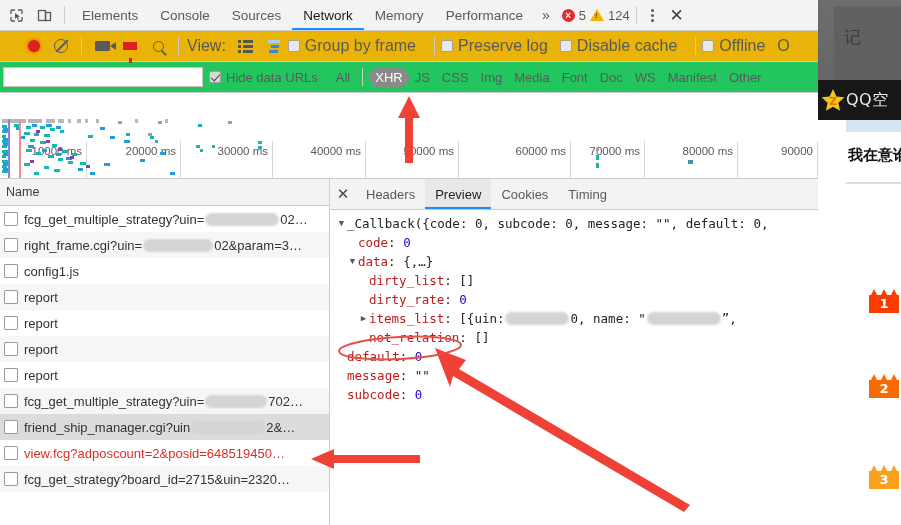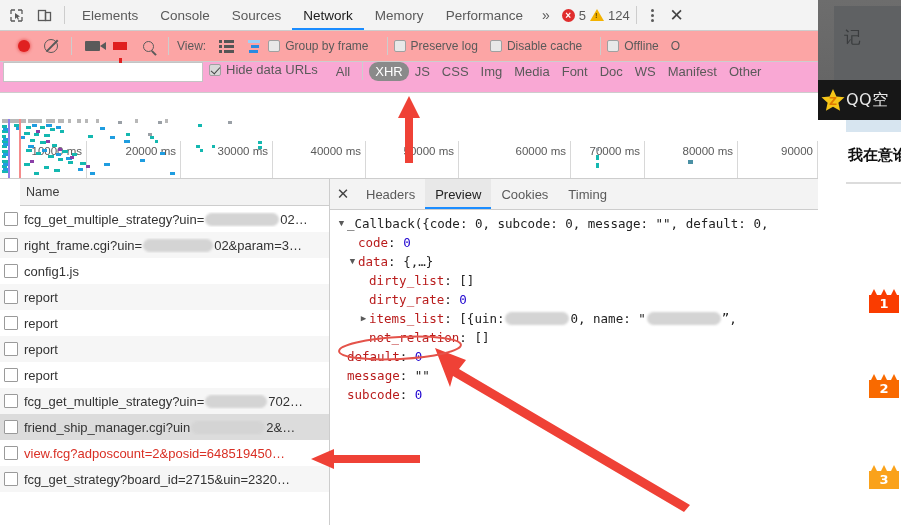--- a/index.html
+++ b/index.html
@@ -40,22 +40,22 @@
   }
   .warn-tri { width:0;height:0;border-left:7px solid transparent;border-right:7px solid transparent;border-bottom:12px solid #f3b200; position:relative;}
   .warn-tri:after{content:"!";position:absolute;left:-2px;top:2px;font-size:8px;color:#6b4e00;font-weight:bold;}
   .cnt-num { color:#5a5a5a; }
   .kebab { width:20px;height:22px;display:flex;flex-direction:column;align-items:center;justify-content:center;gap:2px;cursor:pointer;}
   .kebab i { width:3px;height:3px;background:#5a5a5a;border-radius:50%; display:block;}
   .xbtn { width:28px;height:26px;display:flex;align-items:center;justify-content:center;cursor:pointer;font-size:17px;color:#444;}
 
   
   .toolbar2 {
-    height:31px; display:flex; align-items:center; background:#fca5a5;
-    border-bottom:1px solid #cdcdcd; padding:0 11px; flex:0 0 31px; font-size:12px; color:#5a5a5a;
+    height:31px; display:flex; align-items:center; background:#eab308;
+    border-bottom:1px solid #cdcdcd; padding:0 21px; flex:0 0 31px; font-size:16px; color:#5a5a5a;
   }
   .rec-btn { width:26px;height:26px;display:flex;align-items:center;justify-content:center;cursor:pointer;}
   .rec-dot { width:12px;height:12px;border-radius:50%;background:#e02020; box-shadow:0 0 3px 1px rgba(224,32,32,.45);}
   .ban { width:14px;height:14px;border:1.8px solid #5a5a5a;border-radius:50%;position:relative;}
   .ban:after{content:"";position:absolute;left:-1px;top:5px;width:16px;height:1.8px;background:#5a5a5a;transform:rotate(-45deg);}
   .cam { width:15px;height:10px;background:#5a5a5a;border-radius:1px;position:relative;}
   .cam:after{content:"";position:absolute;right:-6px;top:1px;border-top:4px solid transparent;border-bottom:4px solid transparent;border-right:6px solid #5a5a5a;}
   .funnel { width:0;height:0;border-left:7px solid #e02020;border-right:7px solid #e02020;border-top:8px solid #e02020;position:relative;}
   .funnel:after{content:"";position:absolute;left:-1.5px;top:8px;width:3px;height:5px;background:#e02020;}
   .mag { width:11px;height:11px;border:1.8px solid #5a5a5a;border-radius:50%;position:relative;}
@@ -68,42 +68,42 @@
   .wficon { display:flex;flex-direction:column;gap:2px;align-items:flex-start;}
   .wficon i { display:block;height:3px;background:#9fd0f5;}
   .wficon i.d { background:#2a8ae0; }
   .cb { width:12px;height:12px;border:1px solid #a0a0a0;background:#e8e8e8;border-radius:2px;display:inline-block;vertical-align:middle;position:relative;}
   .cb.checked { background:#d8d8d8; }
   .cb.checked:after{content:"";position:absolute;left:3px;top:0px;width:4px;height:8px;border:solid #444;border-width:0 1.8px 1.8px 0;transform:rotate(42deg);}
   .opt { display:flex;align-items:center;gap:5px;margin-right:12px;white-space:nowrap;cursor:pointer;}
 
   
   .filterrow {
-    height:31px;display:flex;align-items:flex-start;background:#f9a8d4;
+    height:31px;display:flex;align-items:center;background:#22c55e;
     border-bottom:1px solid #cdcdcd;flex:0 0 31px;font-size:13px;color:#5a5a5a;
   }
   .filter-input {
     width:200px;height:20px;margin:0 6px 0 3px;border:1px solid #c4c4c4;background:#fff;
     font-size:13px;color:#8a8a8a;padding:0 4px;line-height:19px;
   }
   .ftype { padding:2px 6px;border-radius:9px;cursor:pointer;white-space:nowrap;}
   .ftype.sel { background:#8a8a8a;color:#fff; }
 
   
   .overview { flex:0 0 86px; position:relative; background:#fff; border-bottom:1px solid #cdcdcd; overflow:hidden;}
   .ov-ruler { position:absolute;top:0;left:0;right:0;height:26px; }
   .tickbox { position:absolute;top:0;height:86px;border-right:1px solid #d8d8d8;margin-top:48px; }
   .ticklbl { position:absolute;top:4px;right:4px;font-size:11.5px;color:#5a5a5a;white-space:nowrap;}
   .ov-canvas { position:absolute;top:26px;left:0;right:0;bottom:0; }
   .vline { position:absolute;top:26px;bottom:0;width:2px; }
 
   
   .panes { flex:1 1 auto; display:flex; min-height:0; }
   .leftpane { width:330px; border-right:1px solid #cdcdcd; display:flex; flex-direction:column; background:#fff;}
-  .lhdr { height:27px;background:#f3f3f3;border-bottom:1px solid #cdcdcd;display:flex;align-items:center;padding-left:6px;font-size:12.5px;color:#3c3c3c;flex:0 0 27px;margin-left:20px;}
+  .lhdr { height:27px;background:#f3f3f3;border-bottom:1px solid #cdcdcd;display:flex;align-items:center;padding-left:6px;font-size:12.5px;color:#3c3c3c;flex:0 0 27px;}
   .rows { flex:1 1 auto; overflow:hidden; }
   .row { height:26px;display:flex;align-items:center;padding-left:4px;font-size:13px;color:#333;white-space:nowrap;overflow:hidden;}
   .row.odd { background:#f6f6f6; }
   .row.selected { background:#dcdcdc; }
   .row.err { color:#d93025; }
   .rowcb { width:14px;height:14px;border:1px solid #9a9a9a;background:#fff;border-radius:1px;flex:0 0 14px;margin-right:6px;}
   .rowtxt { overflow:hidden;text-overflow:clip; position:relative; display:flex; align-items:center;}
   .redact { display:inline-block;height:13px;background:#d4d4d4;border-radius:7px;margin:0 1px;vertical-align:middle;filter:blur(1.1px);}
 
   .rightpane { flex:1 1 auto; display:flex; flex-direction:column; min-width:0; background:#fff;}

